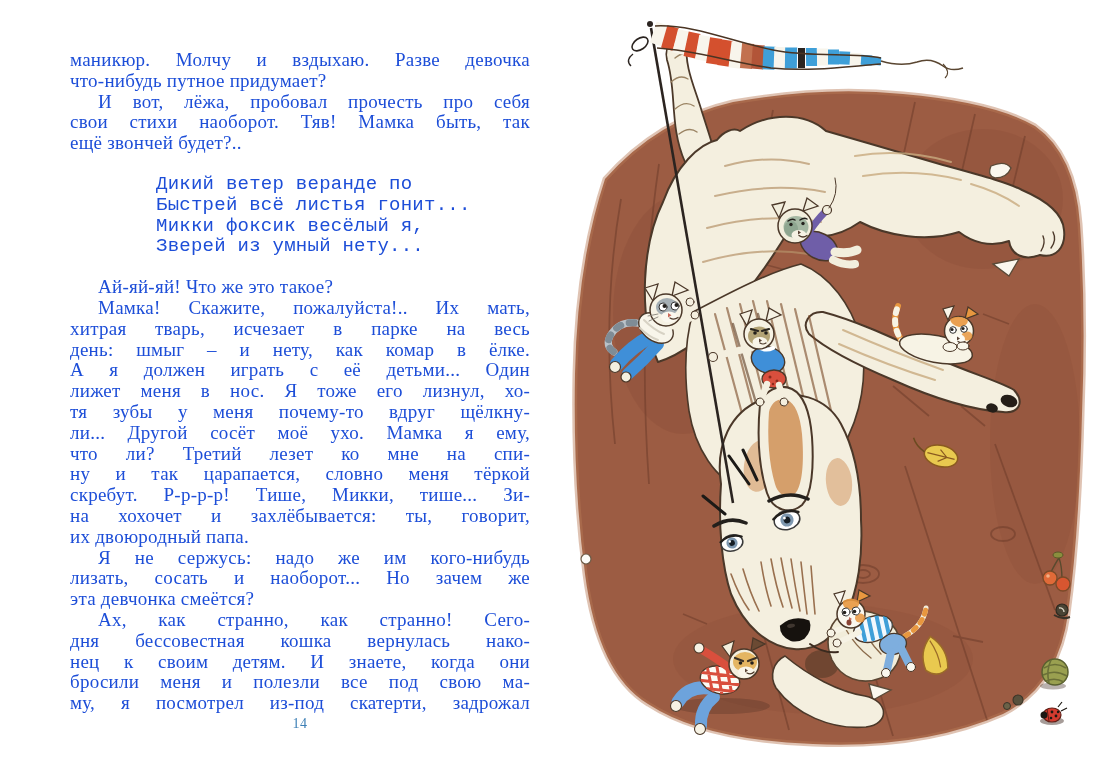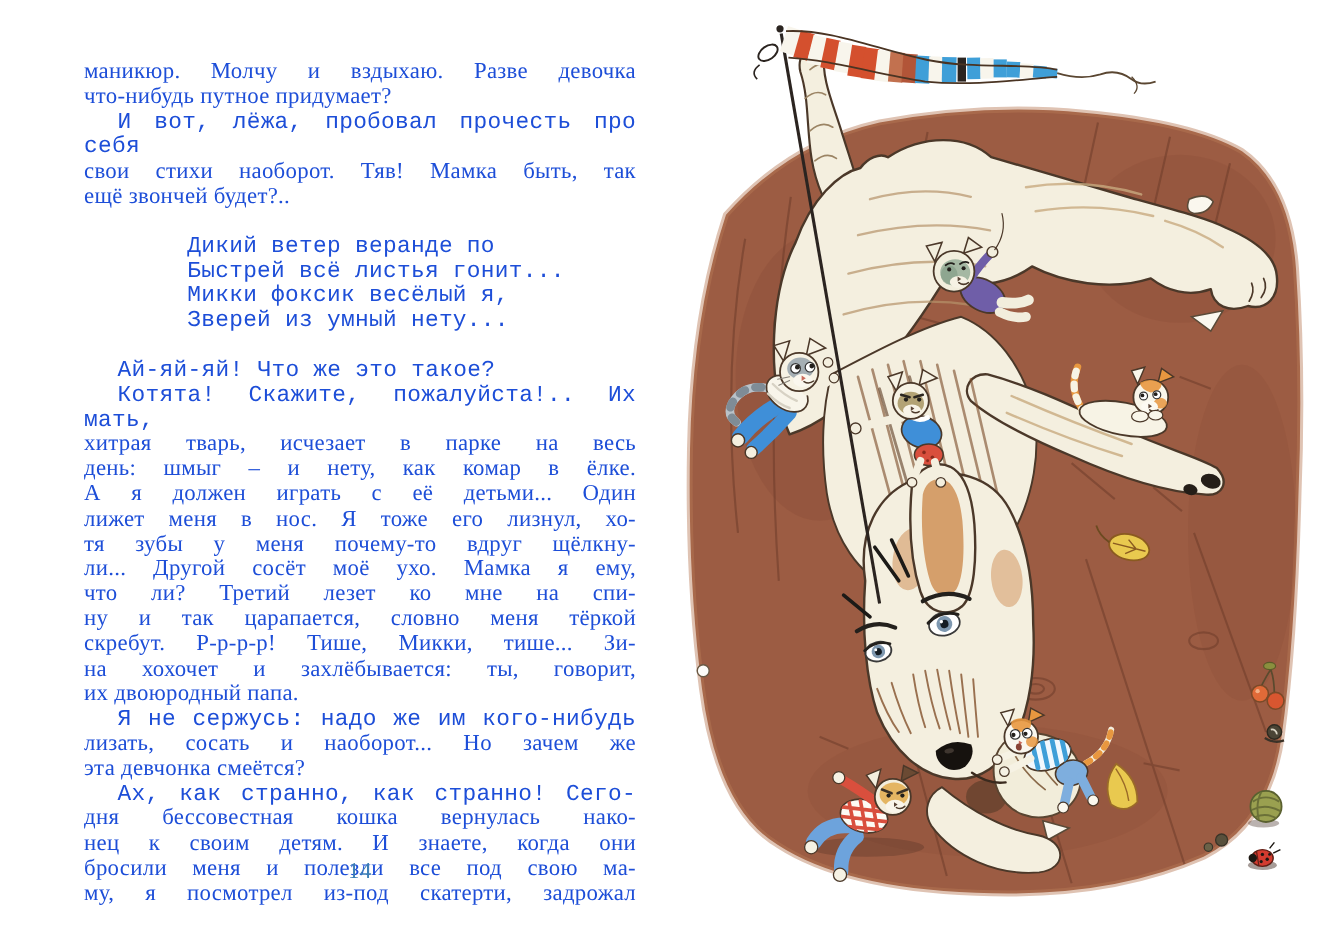--- a/index.html
+++ b/index.html
@@ -7,26 +7,26 @@
     width:1100px;height:783px;position:relative;background:#ffffff;
     font-family:"Liberation Serif", serif;overflow:hidden;
   }
   .spread{position:absolute;inset:0;}
   .text-col{position:absolute;left:70px;top:50px;width:460px;color:#1d4ed8;}
   .l{
     font-size:19px;line-height:20.8px;letter-spacing:.25px;
     text-align:justify;text-align-last:left;white-space:normal;
   }
   .l.j{text-align-last:justify;}
-  .l.ind{text-indent:28px;font-family:Liberation Mono, monospace;}
+  .l.ind{text-indent:28px;}
   .poem{margin:20px 0 20px 86px;font-family:Liberation Mono, monospace;}
   .pl{font-size:19px;line-height:20.8px;letter-spacing:.25px;}
   .pageno{
     position:absolute;left:70px;top:716px;width:460px;text-align:center;
-    font-size:19px;letter-spacing:.5px;color:#3c7fb5;
+    font-size:14px;letter-spacing:.5px;color:#3c7fb5;
   }
   .illo{position:absolute;left:563px;top:14px;width:532px;height:752px;}
 </style>
 </head>
 <body>
 
 <div class="spread">
 
   <div>
     <div class="text-col">
@@ -35,21 +35,21 @@
       <div class="l j ind">И вот, лёжа, пробовал прочесть про себя</div>
       <div class="l j">свои стихи наоборот. Тяв! Мамка быть, так</div>
       <div class="l">ещё звончей будет?..</div>
       <div class="poem">
         <div class="pl">Дикий ветер веранде по</div>
         <div class="pl">Быстрей всё листья гонит...</div>
         <div class="pl">Микки фоксик весёлый я,</div>
         <div class="pl">Зверей из умный нету...</div>
       </div>
       <div class="l ind">Ай-яй-яй! Что же это такое?</div>
-      <div class="l j ind">Котята! Скажите, пожалуйста!.. Их мать,</div>
+      <div class="l j ind">Мамка! Скажите, пожалуйста!.. Их мать,</div>
       <div class="l j">хитрая тварь, исчезает в парке на весь</div>
       <div class="l j">день: шмыг – и нету, как комар в ёлке.</div>
       <div class="l j">А я должен играть с её детьми... Один</div>
       <div class="l j">лижет меня в нос. Я тоже его лизнул, хо-</div>
       <div class="l j">тя зубы у меня почему-то вдруг щёлкну-</div>
       <div class="l j">ли... Другой сосёт моё ухо. Мамка я ему,</div>
       <div class="l j">что ли? Третий лезет ко мне на спи-</div>
       <div class="l j">ну и так царапается, словно меня тёркой</div>
       <div class="l j">скребут. Р-р-р-р! Тише, Микки, тише... Зи-</div>
       <div class="l j">на хохочет и захлёбывается: ты, говорит,</div>

